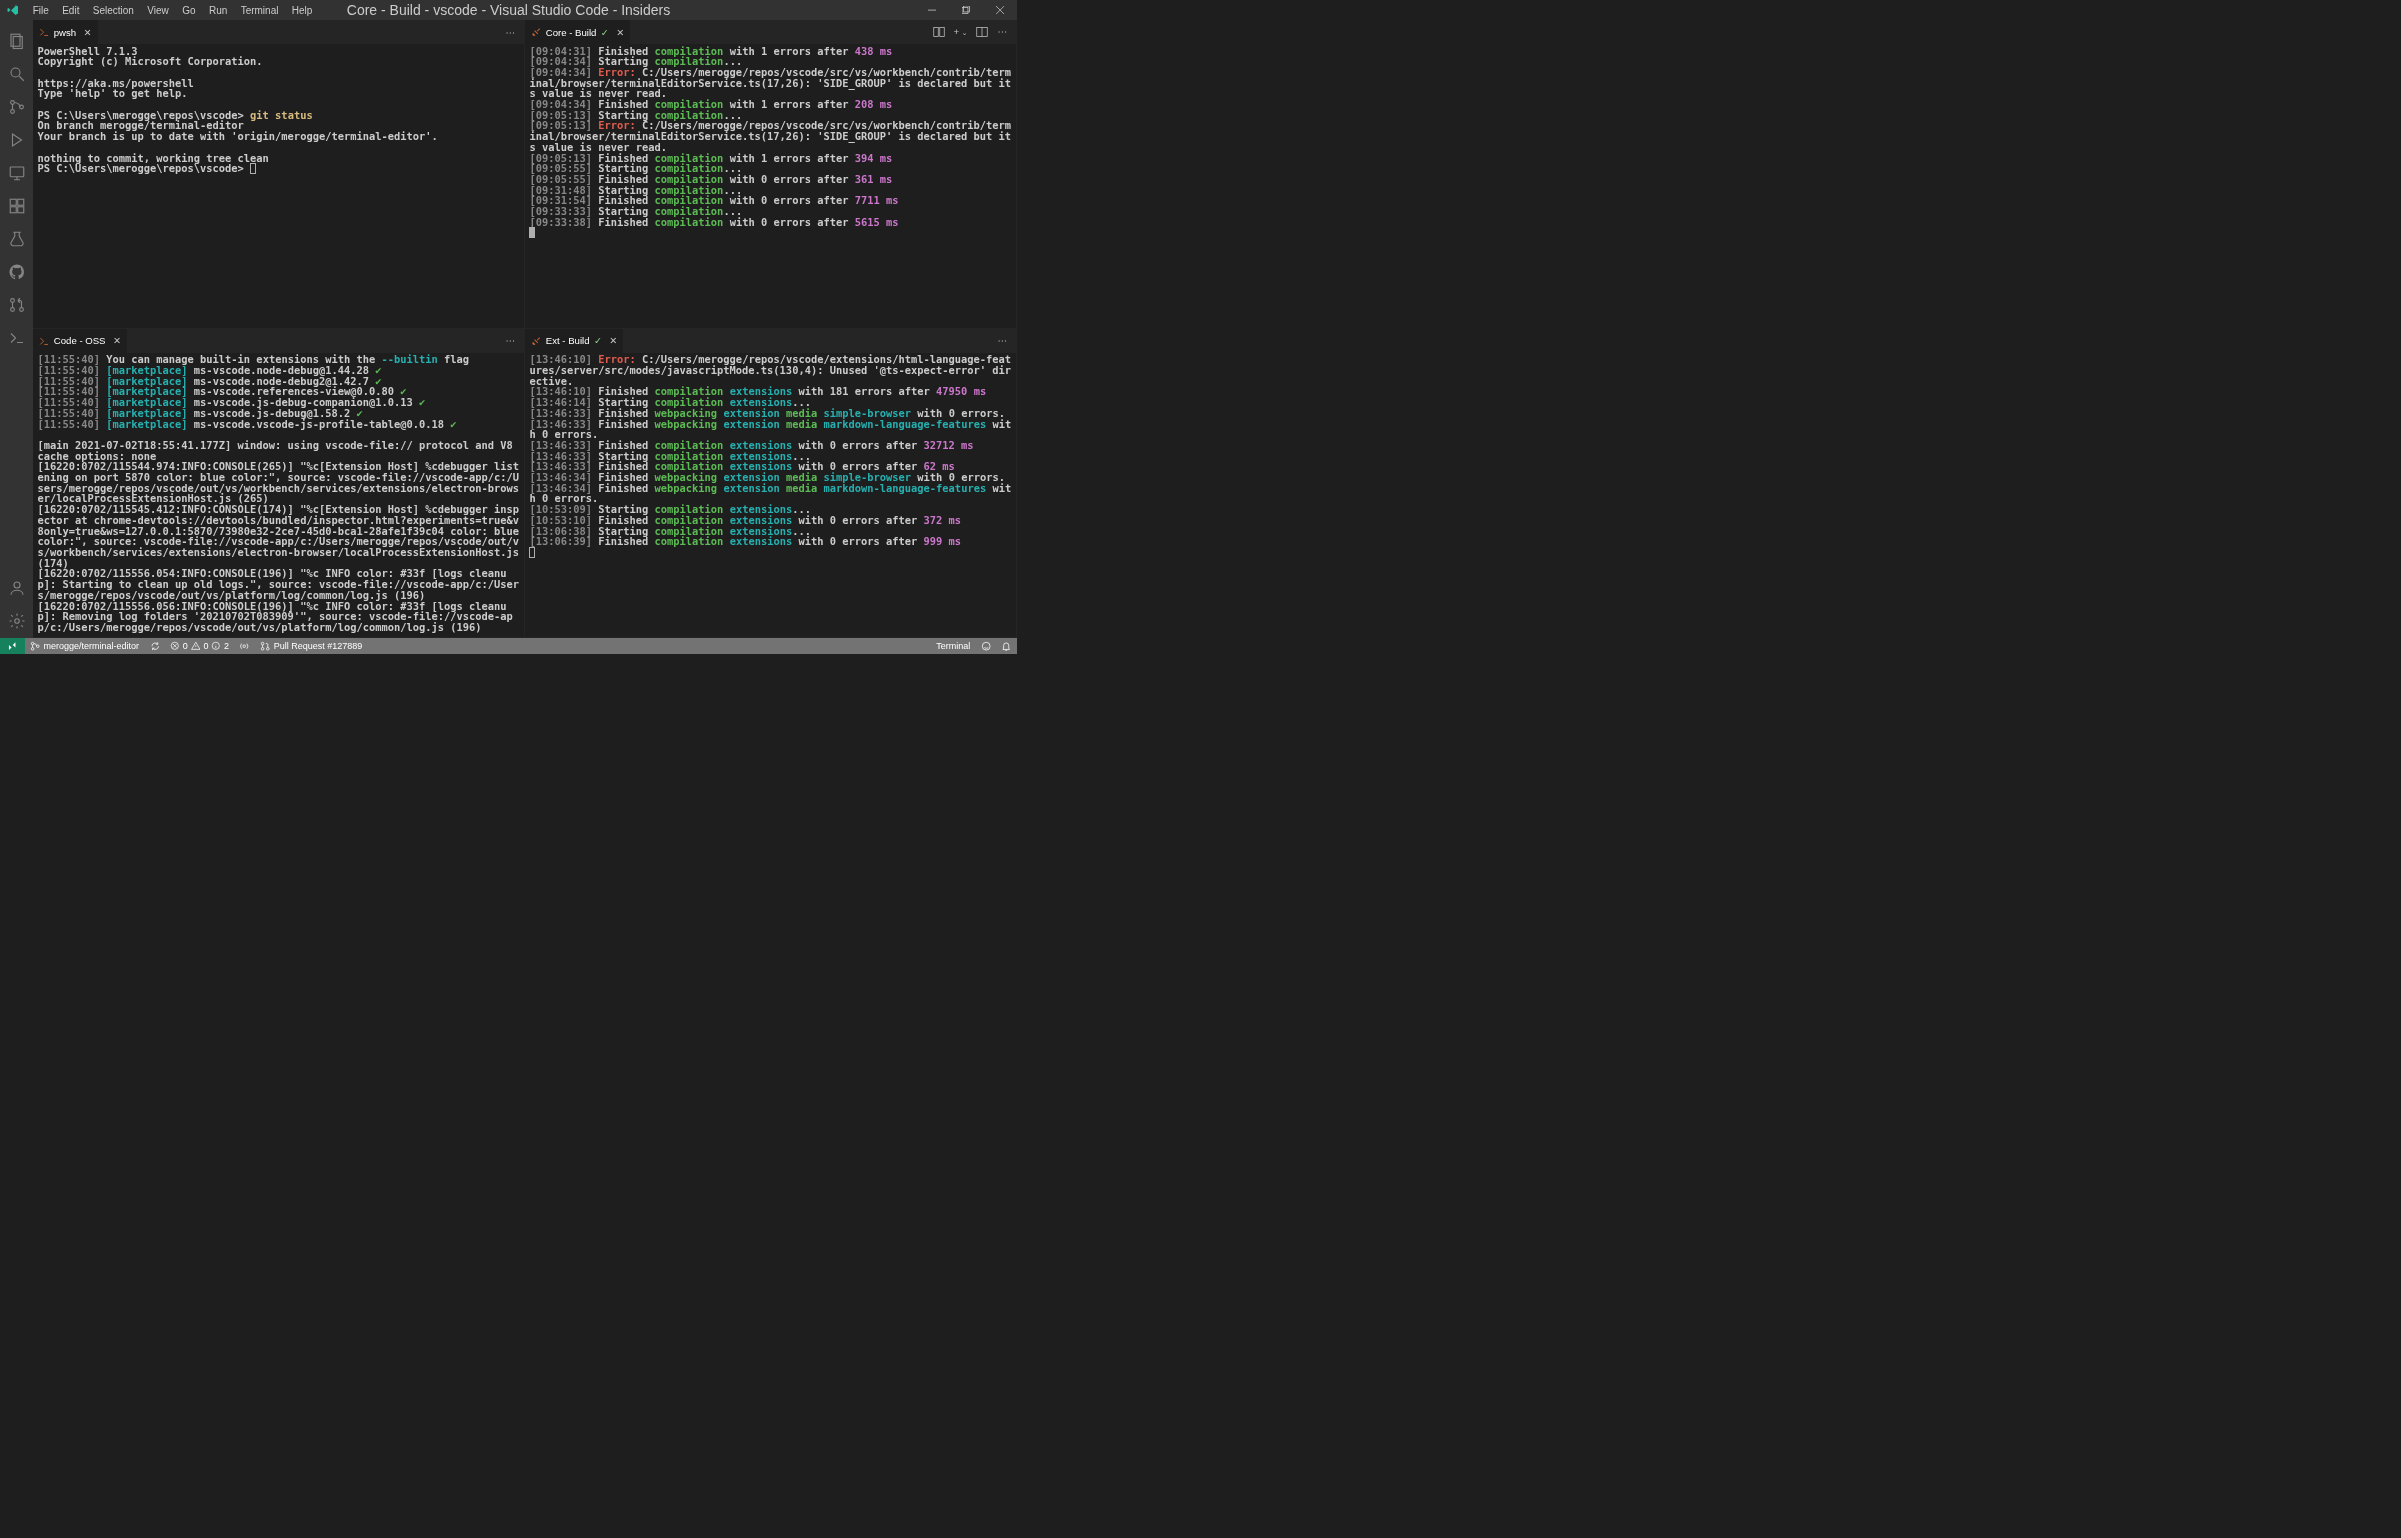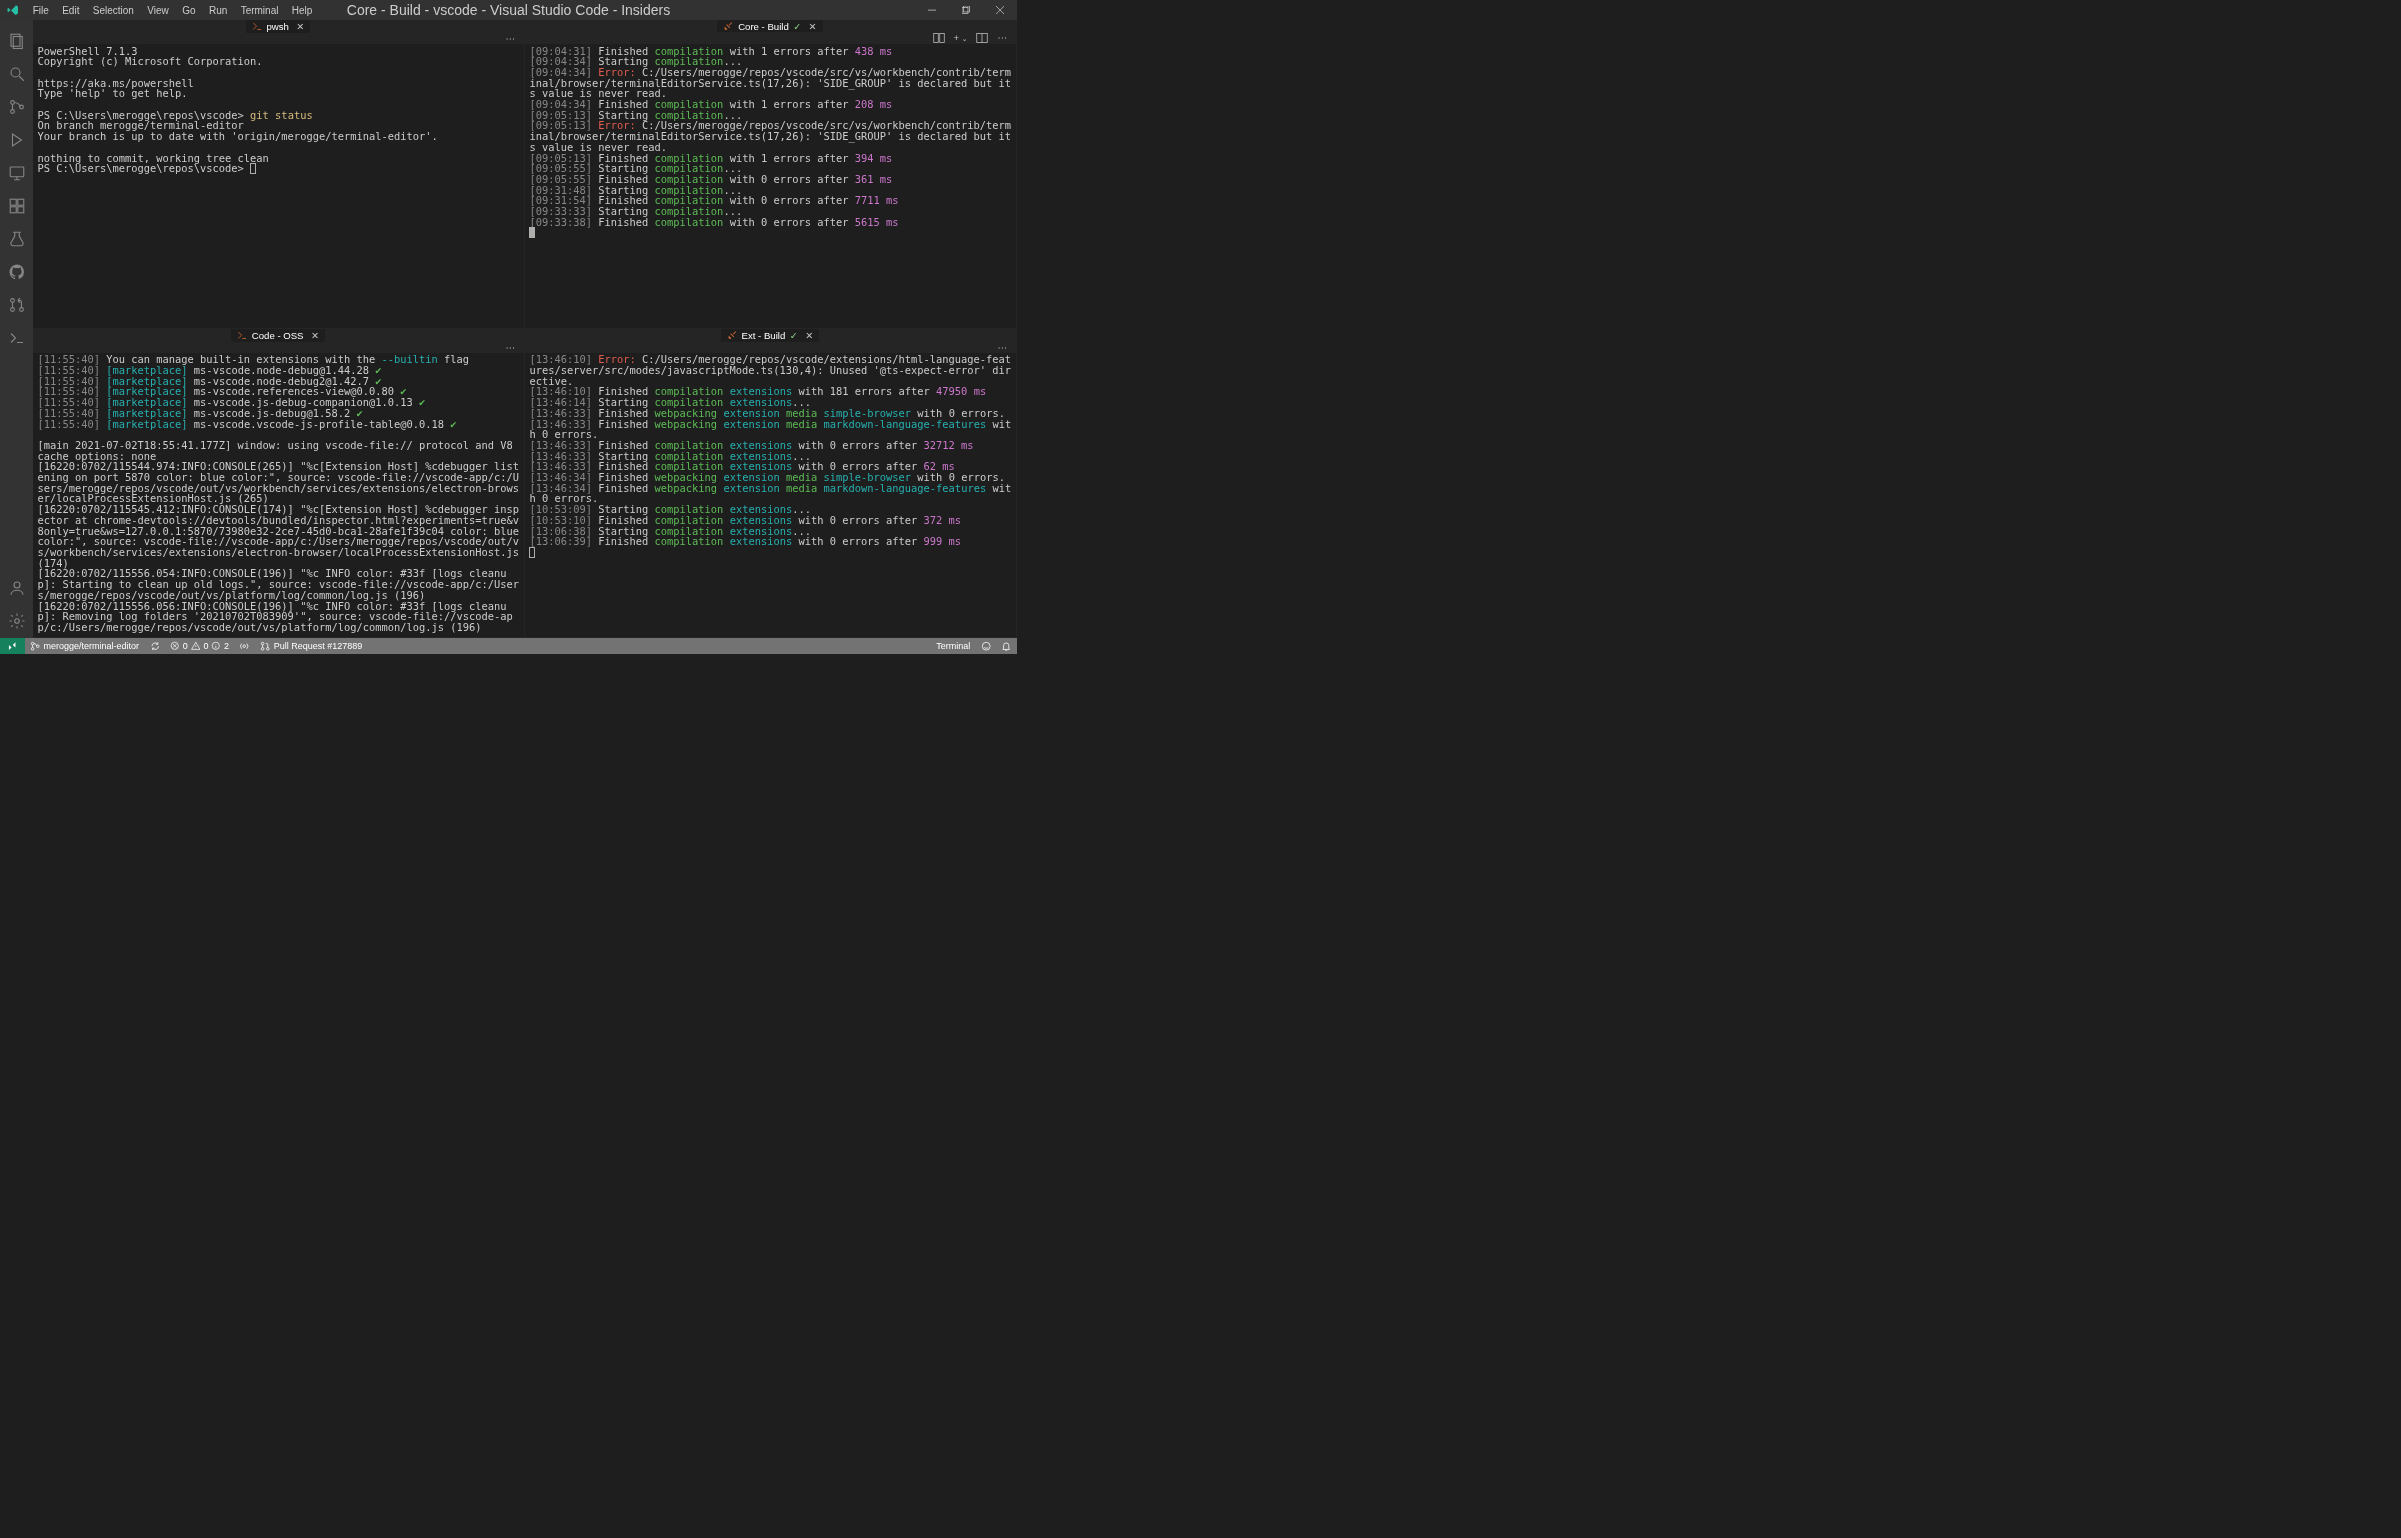--- a/index.html
+++ b/index.html
@@ -78,21 +78,20 @@
   display:flex;
   flex-direction:column;
   min-width:0;
   min-height:0;
 }
 .tabs {
   height: 24px;
   background: #252526;
   display:flex;
   align-items:center;
-  flex-direction:column;
 }
 .tab {
   height:24px;
   background:#1e1e1e;
   border-right:0.7px solid #252526;
   display:flex;
   align-items:center;
   padding: 0 6px;
   gap:4.4px;
   font-size:9.6px;
@@ -104,20 +103,21 @@
 .terminal-body {
   flex:1;
   font-family: "Consolas", "Menlo", monospace;
   font-size: 10.4px;
   line-height: 1.03;
   padding: 1.5px 4.4px;
   white-space: pre-wrap;
   word-break: break-all;
   overflow: hidden;
   color:#cccccc;
+  font-weight:bold;
 }
 .c-gray { color:#888; }
 .c-cyan { color:#27b0b0; }
 .c-green { color:#5dbb55; }
 .c-red { color:#e05c4e; }
 .c-magenta { color:#cc77cc; }
 .c-yellow { color:#d7ba7d; }
 .cursor-block { display:inline-block; width:6px; height:11px; background:#aeafad; vertical-align:text-bottom;}
 .cursor-outline { display:inline-block; width:6px; height:11px; border:0.7px solid #aeafad; vertical-align:text-bottom;}
 

